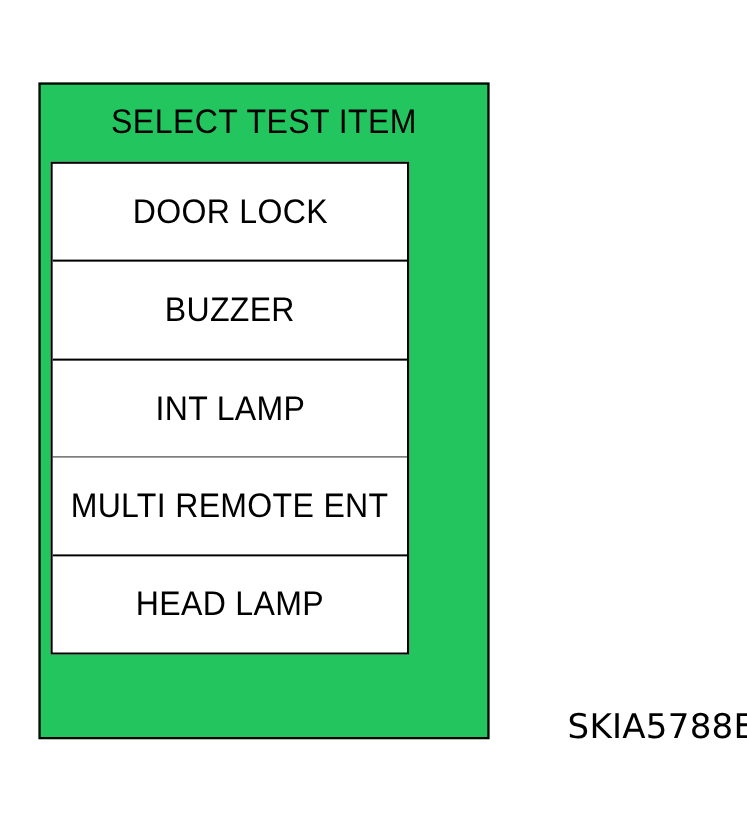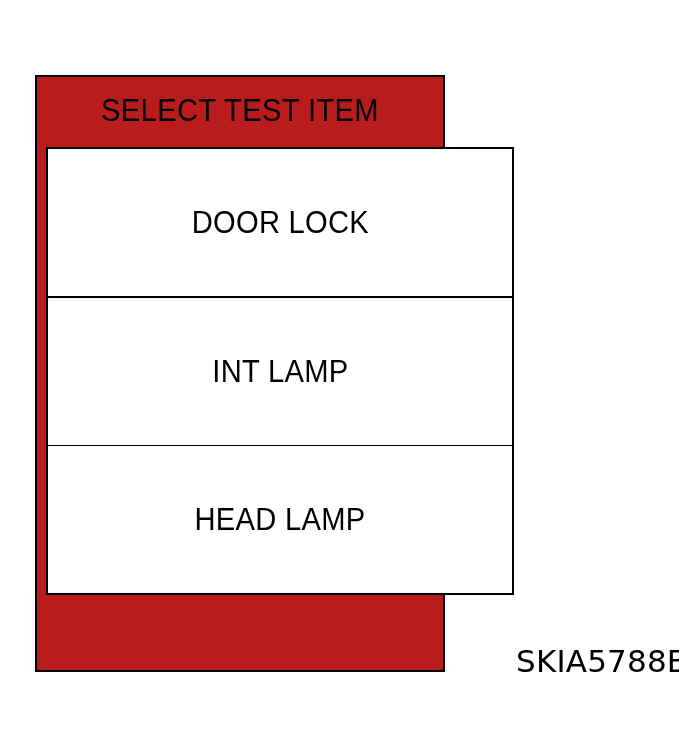--- a/index.html
+++ b/index.html
@@ -19,21 +19,21 @@
 
   
   #screen-frame {
     position: absolute;
     left: 35px;
     top: 75px;
     width: 410px;
     height: 597px;
     box-sizing: border-box;
     border: 2.5px solid #000000;
-    background: #b91c1c;
+    background: #22c55e;
   }
 
   
   #screen-title {
     position: absolute;
     left: 0;
     top: 17px;
     width: 100%;
     text-align: center;
     font-family: "Liberation Sans", sans-serif;
@@ -45,21 +45,21 @@
     transform: scaleX(0.94);
     transform-origin: center top;
     white-space: nowrap;
   }
 
   
   #test-item-list {
     position: absolute;
     left: 9px;
     top: 70px;
-    width: 468px;
+    width: 326px;
     height: 448px;
     box-sizing: border-box;
     border: 2.5px solid #000000;
     background: #ffffff;
     display: flex;
     flex-direction: column;
   }
 
   .list-row {
     flex: 1 1 0;
@@ -109,25 +109,31 @@
 
   <div id="screen-title">SELECT TEST ITEM</div>
 
   <div id="test-item-list">
 
     <div class="list-row">
       <span class="list-row-label">DOOR LOCK</span>
     </div>
 
 
+    <div class="list-row">
+      <span class="list-row-label">BUZZER</span>
+    </div>
 
     <div class="list-row thin-rule">
       <span class="list-row-label">INT LAMP</span>
     </div>
 
+    <div class="list-row">
+      <span class="list-row-label">MULTI REMOTE ENT</span>
+    </div>
 
     <div class="list-row">
       <span class="list-row-label">HEAD LAMP</span>
     </div>
 
   </div>
 </div>
 
 <div id="figure-caption">SKIA5788E</div>
 

